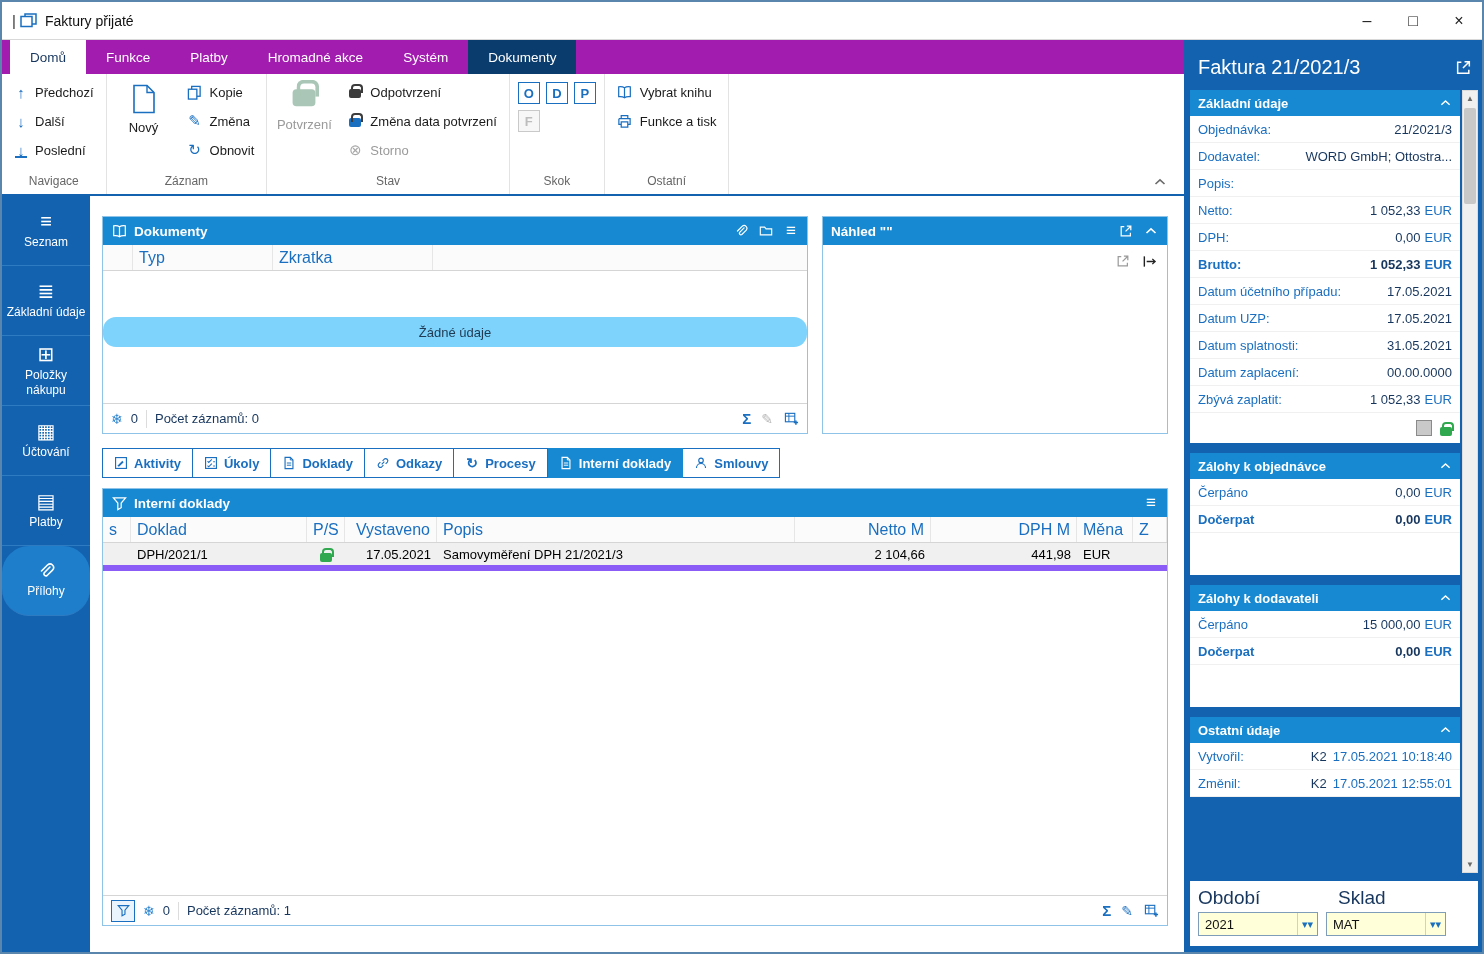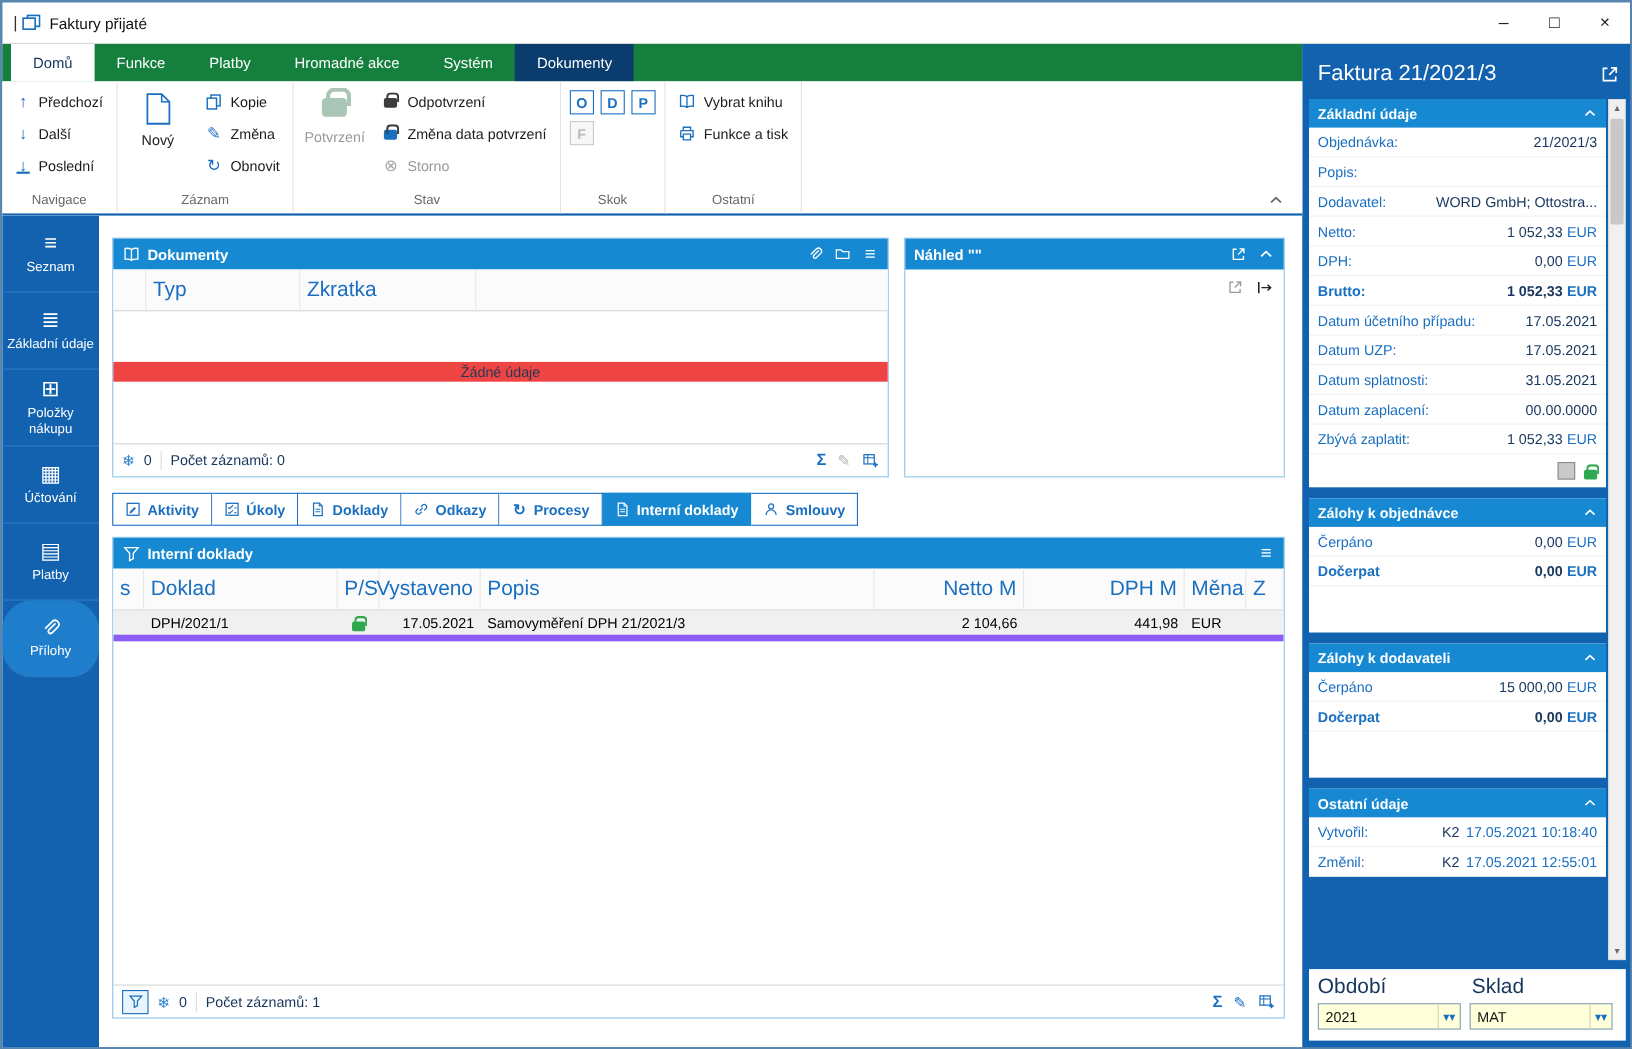--- a/index.html
+++ b/index.html
@@ -11,21 +11,21 @@
   .titlebar .caret { color:#333; font-size:15px; margin-right:2px; }
   .app-icon { width:17px; height:15px; margin:0 8px 0 2px; color:#1a6fc0; }
   .title-text { font-size:14px; color:#111; }
   .win-controls { margin-left:auto; display:flex; height:100%; }
   .wc { width:46px; height:100%; display:flex; align-items:center; justify-content:center; font-size:16px; color:#222; cursor:pointer; }
 
   .body-row { flex:1; display:flex; min-height:0; }
   .left-col { width:1182px; display:flex; flex-direction:column; background:#fff; }
 
   
-  .ribbon-tabs { height:34px; background:#15803d; display:flex; align-items:stretch; padding-left:8px; flex:0 0 auto; }
+  .ribbon-tabs { height:34px; background:#a21caf; display:flex; align-items:stretch; padding-left:8px; flex:0 0 auto; }
   .rtab { padding:0 20px; display:flex; align-items:center; color:#fff; font-size:13.5px; cursor:pointer; }
   .rtab.active { background:#fff; color:#17365d; }
   .rtab.dark { background:#0a3c6e; }
 
   
   .ribbon { height:122px; background:#fff; display:flex; border-bottom:2px solid #1262af; flex:0 0 auto; position:relative; }
   .rgroup { display:flex; flex-direction:column; border-right:1px solid #e3e3e3; padding:6px 8px 2px 8px; }
   .rgroup-body { flex:1; display:flex; gap:10px; }
   .rgroup-label { text-align:center; font-size:12px; color:#666; padding:3px 4px 4px; }
   .stack { display:flex; flex-direction:column; justify-content:flex-start; gap:5px; }
@@ -62,25 +62,25 @@
   .main { flex:1; padding:20px 14px 0 12px; min-width:0; }
   .panel { border:1px solid #8fc3e8; display:flex; flex-direction:column; background:#fff; }
   .phead { height:28px; background:#1789d2; color:#fff; display:flex; align-items:center; padding:0 8px; gap:7px; flex:0 0 auto; }
   .phead .ptitle { font-weight:bold; font-size:13.5px; }
   .phead-right { margin-left:auto; display:flex; align-items:center; gap:9px; }
   .hicon { width:16px; height:16px; display:inline-flex; align-items:center; justify-content:center; color:#fff; cursor:pointer; }
   .hamb { font-size:17px; font-weight:bold; }
 
   .top-row { display:flex; gap:14px; }
   .doc-panel { width:706px; height:218px; }
-  .colhead { display:grid; height:38px; align-items:center; background:#fbfbfb; border-bottom:1px solid #d5d5d5; color:#1a6fc0; font-size:19px; flex:0 0 auto; }
+  .colhead { display:grid; height:26px; align-items:center; background:#fbfbfb; border-bottom:1px solid #d5d5d5; color:#1a6fc0; font-size:16px; flex:0 0 auto; }
   .colhead > div { padding:0 6px; border-right:1px solid #e6e6e6; height:100%; display:flex; align-items:center; }
   .doc-cols { grid-template-columns:30px 140px 160px 1fr; }
   .doc-body { flex:1; position:relative; }
-  .empty-stripe { position:absolute; left:0; right:0; top:46px; height:18px; background:#ef4444; display:flex; align-items:center; justify-content:center; font-size:13px; color:#1f3a52; }
+  .empty-stripe { position:absolute; left:0; right:0; top:46px; height:30px; background:#7dd3fc; display:flex; align-items:center; justify-content:center; font-size:13px; color:#1f3a52;border-radius:13px; }
   .statusbar { height:30px; border-top:1px solid #d5d5d5; display:flex; align-items:center; font-size:13px; color:#17365d; flex:0 0 auto; padding:0 8px; gap:8px; }
   .sep { width:1px; height:18px; background:#dcdcdc; }
   .snow { color:#2e86d0; font-size:14px; }
   .sb-right { margin-left:auto; display:flex; align-items:center; gap:10px; }
   .sigma { color:#1a6fc0; font-weight:bold; font-size:15px; cursor:pointer; }
   .pencil-gray { color:#b5b5b5; font-size:14px; cursor:pointer; }
   .filter-btn { width:24px; height:22px; border:1px solid #1a6fc0; background:#eaf4fc; display:flex; align-items:center; justify-content:center; color:#1a6fc0; cursor:pointer; }
 
   .preview-panel { width:346px; height:218px; }
   .prev-body { flex:1; position:relative; }
@@ -119,21 +119,21 @@
   .field-sq { width:16px; height:16px; background:#c9c9c9; border:1px solid #8a8a8a; }
   .spacer { flex:1; min-height:42px; }
   .sec-adv { min-height:122px; }
   .dtval { color:#1a6fc0; margin-left:6px; }
 
   .rp-settings { margin-top:8px; flex:0 0 auto; }
   .set-body { padding:4px 8px 10px; }
   .set-labels { display:flex; font-size:19px; color:#17365d; padding:2px 0 3px; }
   .set-labels span:first-child { width:140px; }
   .set-fields { display:flex; gap:8px; }
-  .combo { width:130px; height:24px; background:#ffffd9; border:1px solid #7f9db9; display:flex; align-items:center; font-size:13px; color:#111; padding-left:6px; cursor:pointer; }
+  .combo { width:120px; height:24px; background:#ffffd9; border:1px solid #7f9db9; display:flex; align-items:center; font-size:13px; color:#111; padding-left:6px; cursor:pointer; }
   .combo .dd { margin-left:auto; width:20px; height:100%; display:flex; align-items:center; justify-content:center; color:#1a6fc0; border-left:1px solid #cfd8a8; font-size:11px; }
 
   .vscroll { position:absolute; top:0; right:0; width:16px; bottom:0; background:#f0f0f0; border:1px solid #dcdcdc; display:flex; flex-direction:column; align-items:center; }
   .vs-arrow { height:15px; display:flex; align-items:center; justify-content:center; color:#6a6a6a; font-size:8px; width:100%; cursor:pointer; }
   .vs-thumb { width:12px; height:96px; background:#c8c8c8; border-radius:2px; margin-top:2px; cursor:pointer; }
   .vs-bottom { margin-top:auto; }
 
   svg { display:block; }
 </style>
 </head>
@@ -548,26 +548,26 @@
               <svg viewBox="0 0 12 8" width="11" height="8">
                   <path d="M1.5 6L6 1.8 10.5 6" fill="none" stroke="currentColor" stroke-width="1.6"></path>
                 </svg>
             </span>
           </div>
           <div class="frow">
             <span class="lbl">Objednávka:</span>
             <span class="val">21/2021/3</span>
           </div>
           <div class="frow">
+            <span class="lbl">Dodavatel:</span>
+            <span class="val">WORD GmbH; Ottostra...</span>
+          </div>
+          <div class="frow">
             <span class="lbl">Popis:</span>
             <span class="val"></span>
-          </div>
-          <div class="frow">
-            <span class="lbl">Dodavatel:</span>
-            <span class="val">WORD GmbH; Ottostra...</span>
           </div>
           <div class="frow">
             <span class="lbl">Netto:</span>
             <span class="val"><span>1 052,33</span><span class="unit">EUR</span></span>
           </div>
           <div class="frow">
             <span class="lbl">DPH:</span>
             <span class="val"><span>0,00</span><span class="unit">EUR</span></span>
           </div>
           <div class="frow bold">

